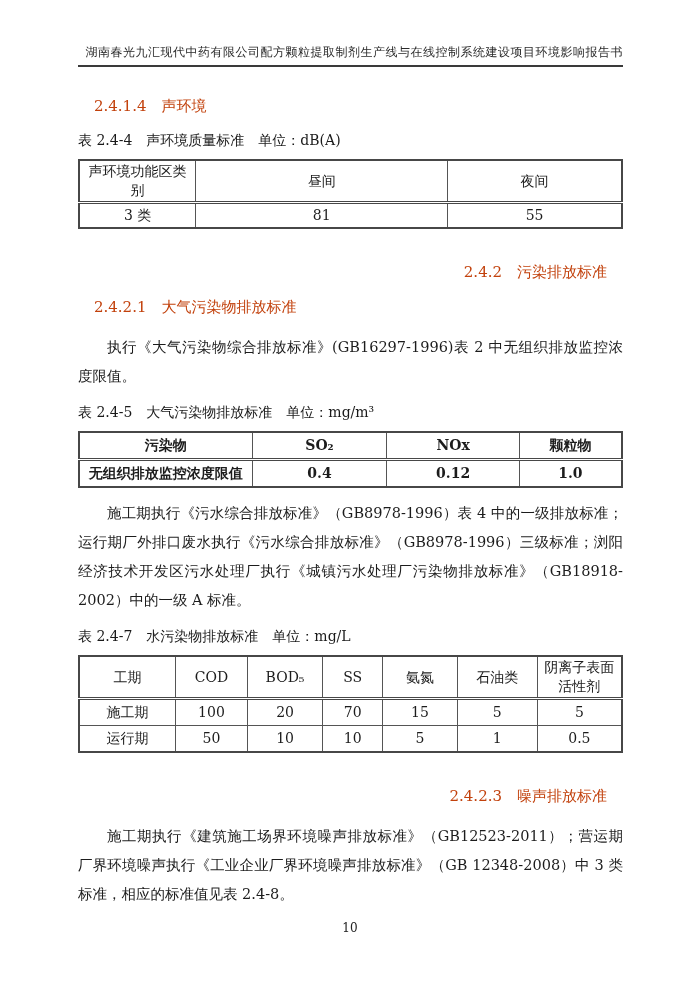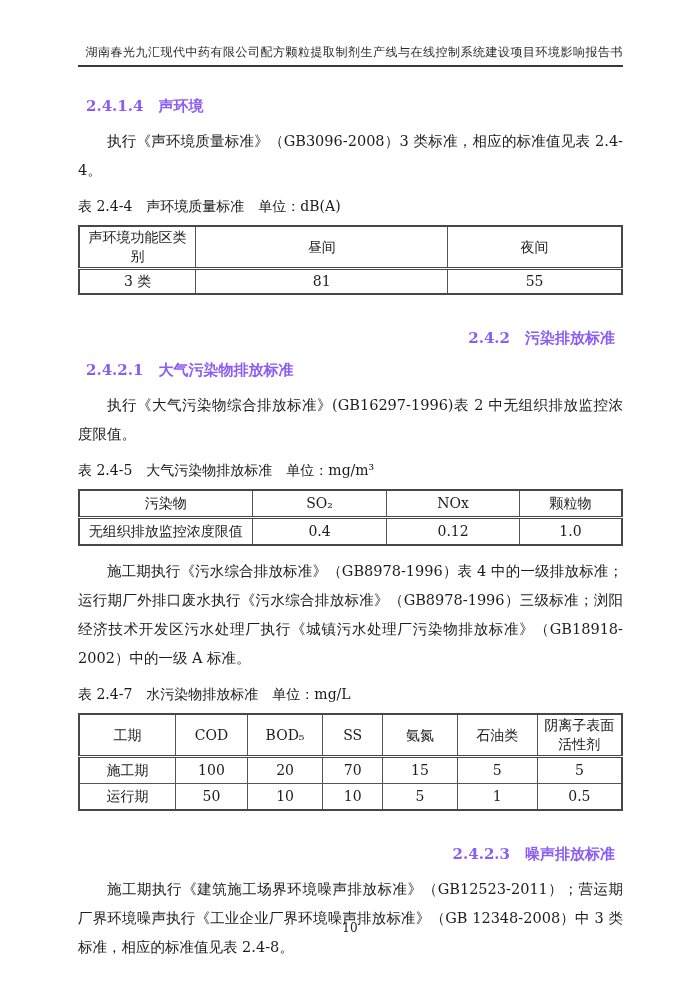--- a/index.html
+++ b/index.html
@@ -20,23 +20,23 @@
     font-size:12px;
     letter-spacing:0.5px;
     color:#2a2a2a;
     padding-bottom:4px;
     white-space:nowrap;
   }
   .doc-header-rule{border-bottom:2px solid #3a3a3a;height:0;}
   
   .h-num{
     font-size:15px;
-    font-weight:bold;
-    margin:8px;
-    color:#8b5cf6;
+    font-weight:normal;
+    margin:16px;
+    color:#c2410c;
   }
   .h1-gap{margin-top:30px;}
   .h2-gap{margin-top:34px;text-align:right;}
   .h3-gap{margin-top:13px;}
   
   .para{
     margin:11px 0 0 0;
     font-size:14.5px;
     line-height:29px;
     text-indent:2em;
@@ -63,21 +63,21 @@
     border:1px solid #555555;
     text-align:center;
     vertical-align:middle;
     font-size:14px;
     padding:1px 3px;
     color:#1c1c1c;
     line-height:19px;
   }
   table.tbl tr.head td{border-bottom:3px double #474747;}
   table.t244 td{height:21px;}
-  table.t245 td{height:23px;}
+  table.t245 td{height:23px;font-weight:bold;}
   table.t247 tr.head td{height:36px;}
   table.t247 td{height:23px;}
   
   .page-footer{
     position:absolute;
     left:0;right:0;
     bottom:54px;
     text-align:center;
     font-size:12px;
     color:#222222;
@@ -90,21 +90,20 @@
 
   <div class="content">
 
     <div class="doc-header">
       <div class="doc-header-text">湖南春光九汇现代中药有限公司配方颗粒提取制剂生产线与在线控制系统建设项目环境影响报告书</div>
       <div class="doc-header-rule"></div>
     </div>
 
     <h3 class="h-num h1-gap">2.4.1.4　声环境</h3>
 
-    <p class="para">执行《声环境质量标准》（GB3096-2008）3 类标准，相应的标准值见表 2.4-4。</p>
 
     <div class="tbl-caption">表 2.4-4　声环境质量标准　单位：dB(A)</div>
 
     <table class="tbl t244">
       <colgroup>
           <col style="width:21.5%">
           <col style="width:46.4%">
           <col style="width:32.1%">
         </colgroup>
       <tbody>

